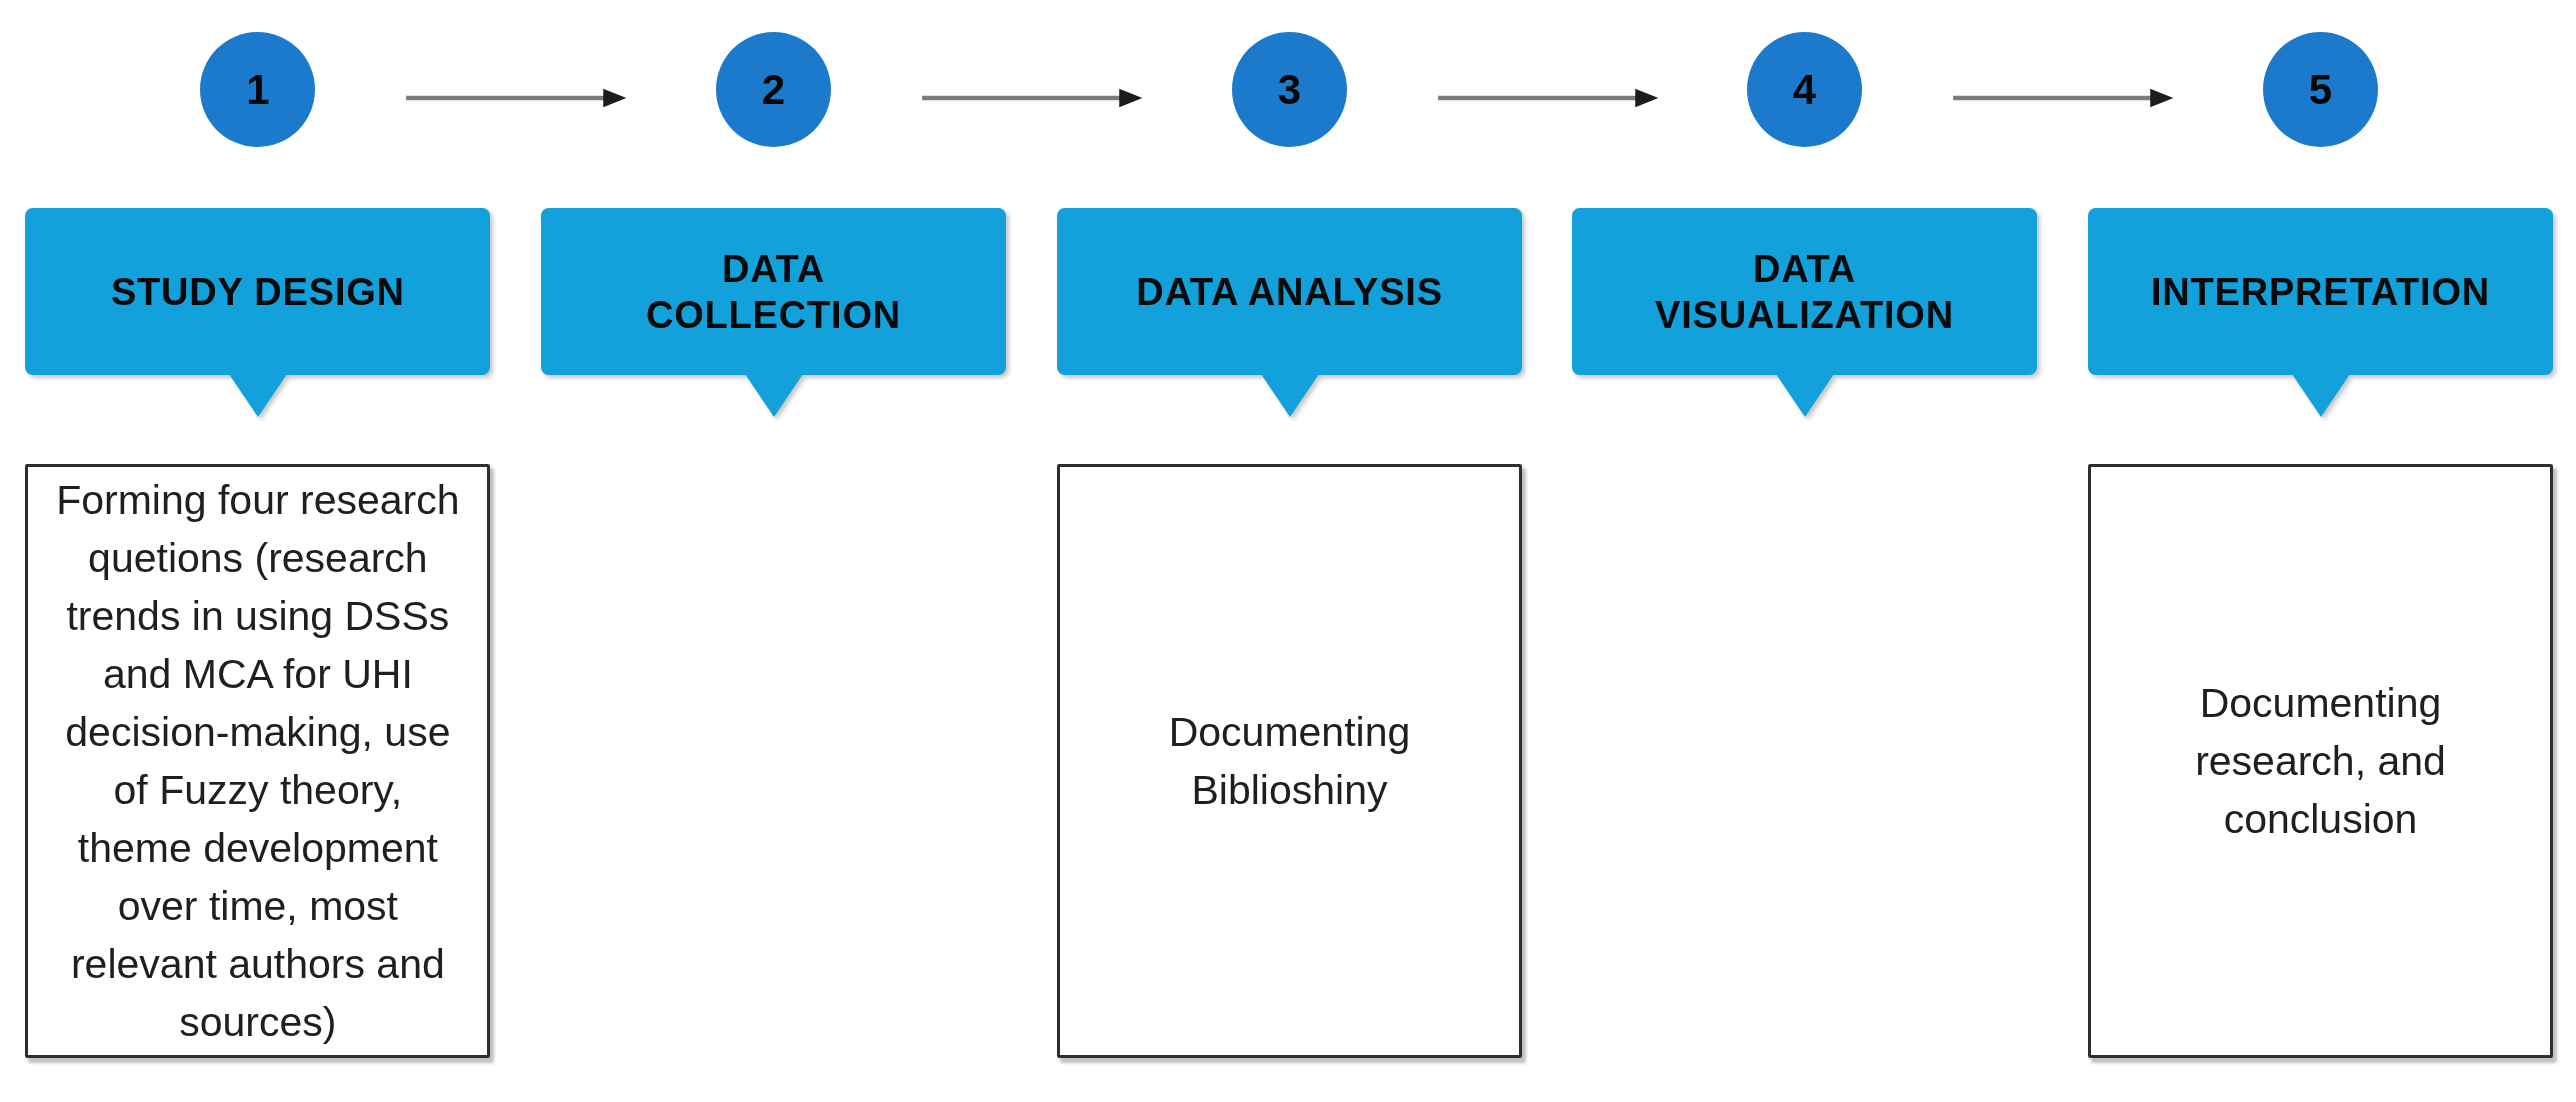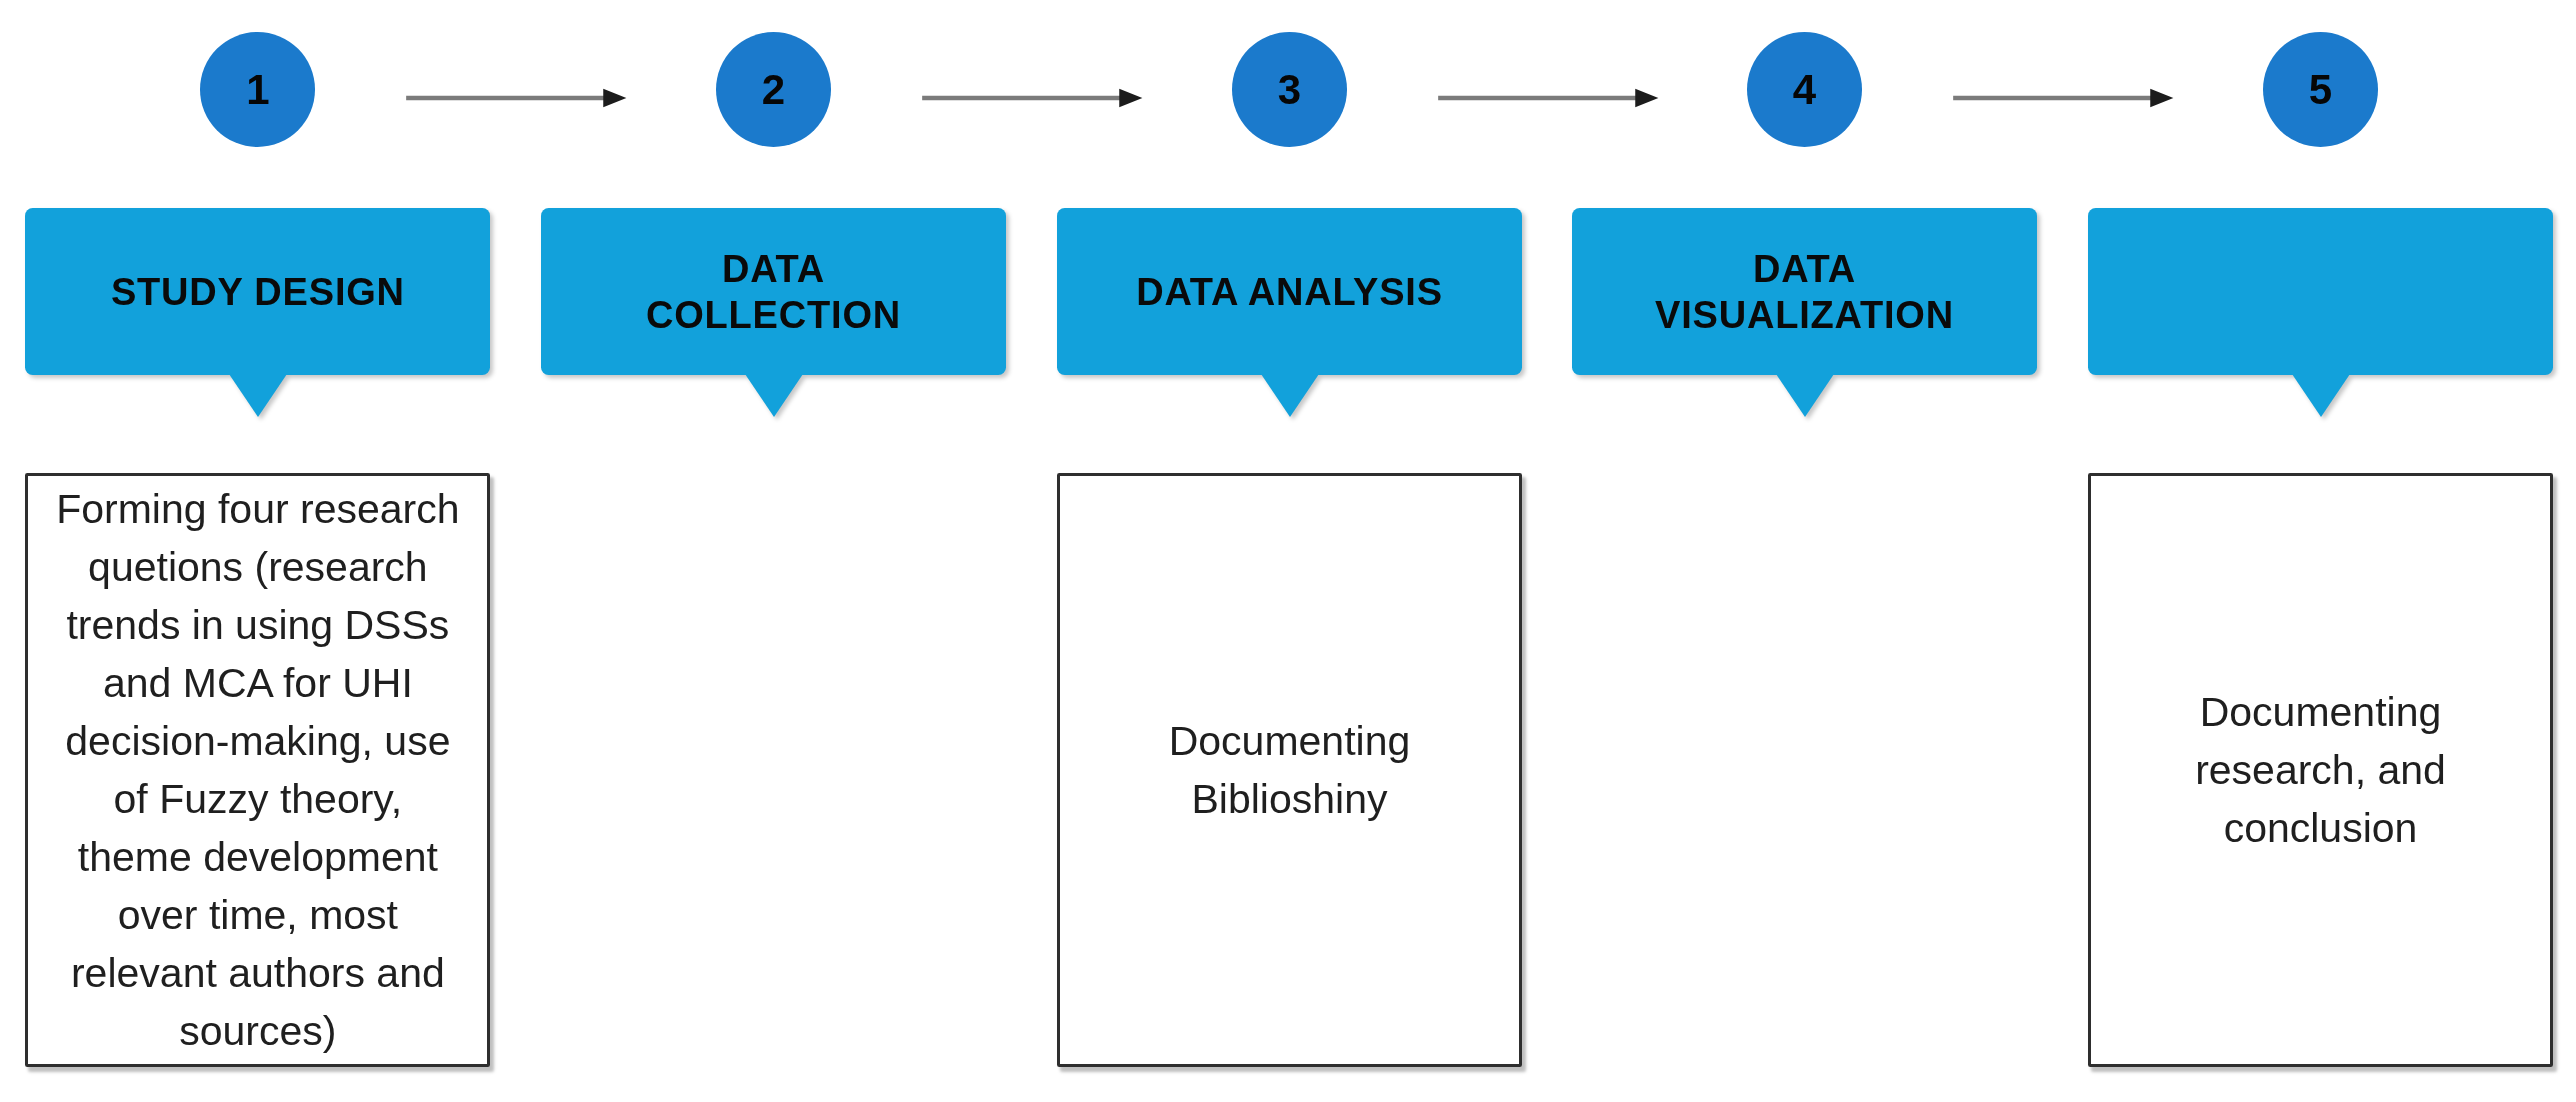--- a/index.html
+++ b/index.html
@@ -90,21 +90,20 @@
     height: 594px;
     box-sizing: border-box;
     background: #ffffff;
     border: 3.1px solid var(--box_border, #2e2e2e);
     border-radius: 2.3px;
     box-shadow: 3.8px 4.6px 3.1px rgba(0, 0, 0, 0.25);
     display: flex;
     align-items: center;
     justify-content: center;
     padding: 0 3.1px;
-    margin-top: 9px;
   }
   .descbox .desc {
     color: #1f1f1f;
     font-size: 41px;
     font-weight: 400;
     line-height: 58px;
     text-align: center;
     white-space: pre-line;
   }
 </style>
@@ -169,20 +168,21 @@
 VISUALIZATION</span>
       <div class="tail"></div>
     </div>
   </div>
 
   <div class="step" style="left:2088px">
     <div class="circle">
       <span class="num">5</span>
     </div>
     <div class="banner">
+      <span class="title">INTERPRETATION</span>
       <div class="tail"></div>
     </div>
     <div class="descbox">
       <span class="desc">Documenting
 research, and
 conclusion</span>
     </div>
   </div>
 
   <svg class="arrow" style="left:400px" viewBox="0 0 300 54">

